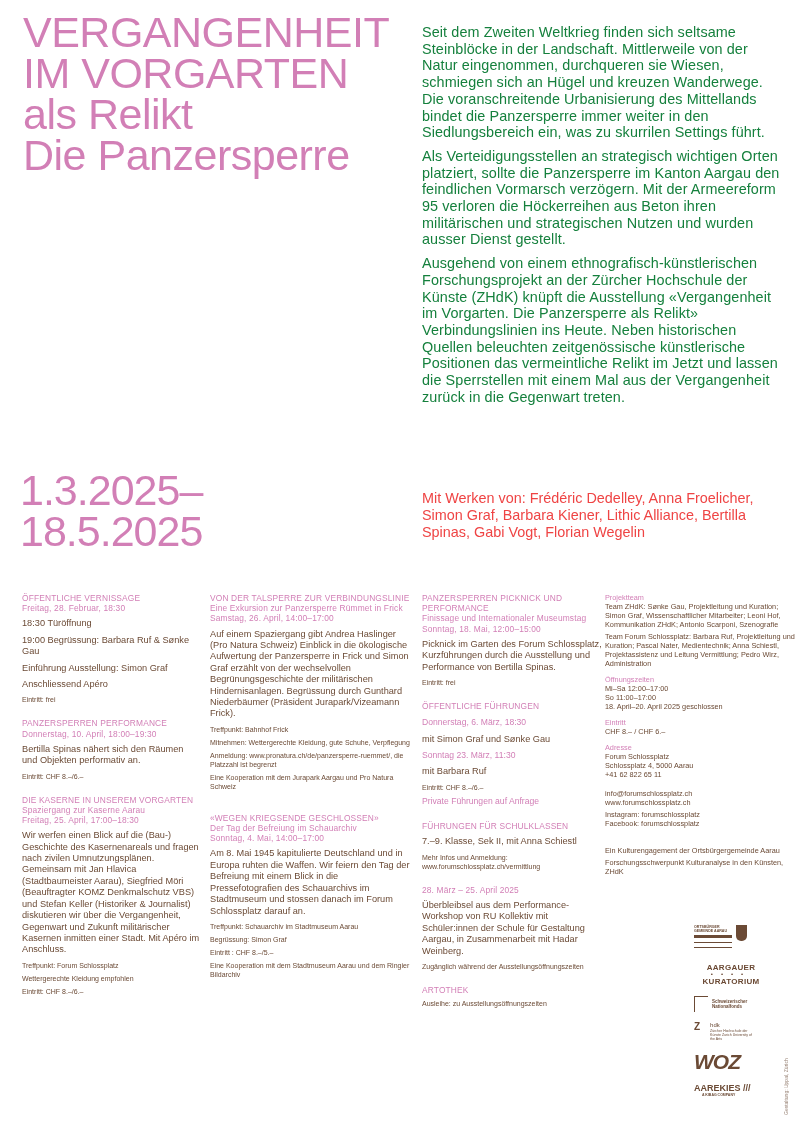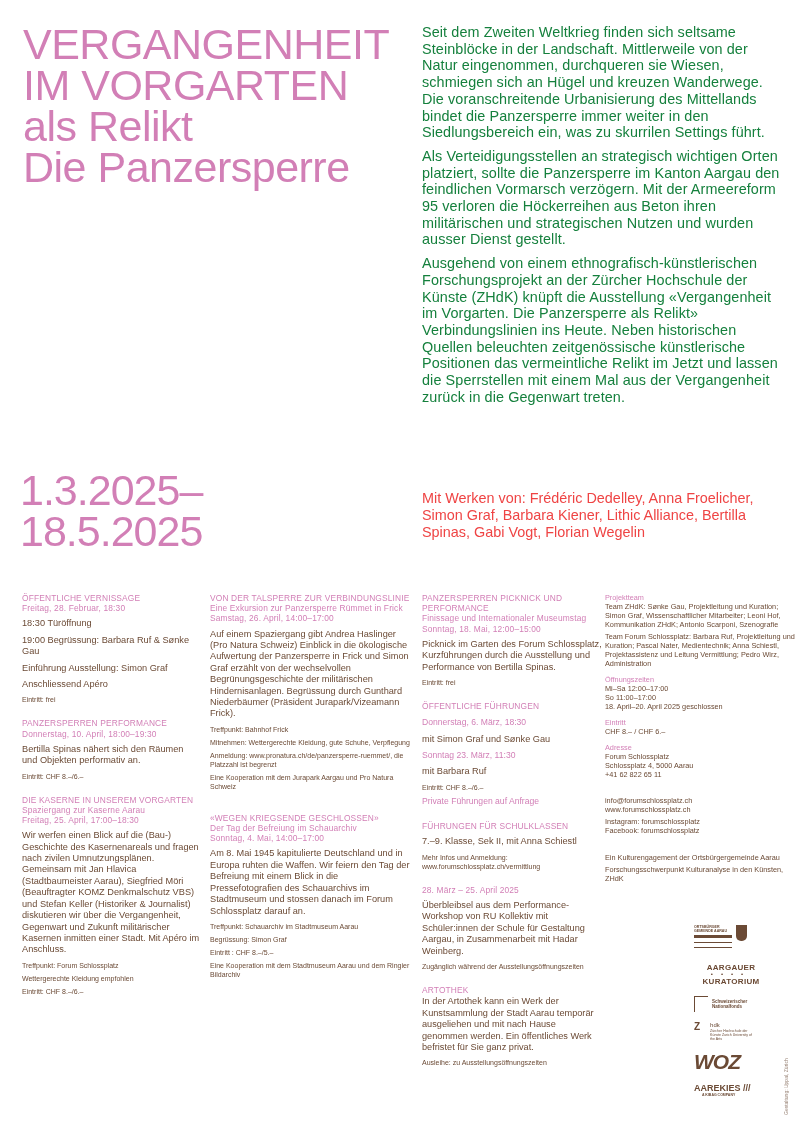--- a/index.html
+++ b/index.html
@@ -1,19 +1,19 @@
 <!DOCTYPE html>
 <html><head>
   <meta charset="utf-8">
   <style>
     * { margin: 0; padding: 0; box-sizing: border-box; }
     html, body { width: 800px; height: 1132px; background: #ffffff; overflow: hidden; }
     body { position: relative; font-family: "Liberation Sans", sans-serif; color: #6b4a35; }
 
-    .title-block { position: absolute; left: 23px; top: 24px; width: 380px; }
+    .title-block { position: absolute; left: 23px; top: 12px; width: 380px; }
     .title-main { font-size: 43px; line-height: 41px; color: #d27fb6; letter-spacing: -0.5px; font-weight: normal; }
     .title-sub { font-size: 43px; line-height: 41px; color: #d27fb6; letter-spacing: -0.5px; }
 
     .intro { position: absolute; left: 422px; top: 24px; width: 365px; font-size: 14.4px; line-height: 16.7px; color: #15803d; letter-spacing: 0.1px; }
     .intro p { margin-bottom: 7px; }
 
     .dates { position: absolute; left: 20px; top: 470px; font-size: 43px; line-height: 41px; color: #d27fb6; letter-spacing: -1px; }
     .artists { position: absolute; left: 422px; top: 490px; width: 370px; font-size: 14.4px; line-height: 17px; color: #ef4444; }
 
     .col { position: absolute; top: 593px; font-size: 9.2px; line-height: 11.4px; }
@@ -194,23 +194,20 @@
     <div class="ev-body">
       <p>Überbleibsel aus dem Performance-Workshop von RU Kollektiv mit Schüler:innen der Schule für Gestaltung Aargau, in Zusammenarbeit mit Hadar Weinberg.</p>
     </div>
     <div class="ev-small">
       <p>Zugänglich während der Ausstellungsöffnungszeiten</p>
     </div>
   </div>
 
   <div class="ev">
     <div class="ev-head">ARTOTHEK</div>
-    <div class="ev-body" style="margin-top:1px">
-      <p>In der Artothek kann ein Werk der Kunstsammlung der Stadt Aarau temporär ausgeliehen und mit nach Hause genommen werden. Ein öffentliches Werk befristet für Sie ganz privat.</p>
-    </div>
     <div class="ev-small">
       <p>Ausleihe: zu Ausstellungsöffnungszeiten</p>
     </div>
   </div>
 </div>
 
 <div class="col col4">
   <div class="info-block">
     <div class="info-head">Projektteam</div>
     <p>Team ZHdK: Sønke Gau, Projektleitung und Kuration; Simon Graf, Wissenschaftlicher Mitarbeiter; Leoni Hof, Kommunikation ZHdK; Antonio Scarponi, Szenografie</p>
@@ -223,21 +220,21 @@
     <div>18. April–20. April 2025 geschlossen</div>
   </div>
   <div class="info-block">
     <div class="info-head">Eintritt</div>
     <div>CHF 8.– / CHF 6.–</div>
   </div>
   <div class="info-block">
     <div class="info-head">Adresse</div>
     <div>Forum Schlossplatz</div>
     <div>Schlossplatz 4, 5000 Aarau</div>
-    <div style="margin-bottom:17px">+41 62 822 65 11</div>
+    <div style="margin-bottom:10px">+41 62 822 65 11</div>
     <div>info@forumschlossplatz.ch</div>
     <div style="margin-bottom:3px">www.forumschlossplatz.ch</div>
     <div>Instagram: forumschlossplatz</div>
     <div>Facebook: forumschlossplatz</div>
   </div>
   <div class="info-block" style="margin-top:18px">
     <p>Ein Kulturengagement der Ortsbürgergemeinde Aarau</p>
     <p>Forschungsschwerpunkt Kulturanalyse in den Künsten, ZHdK</p>
   </div>
 </div>

